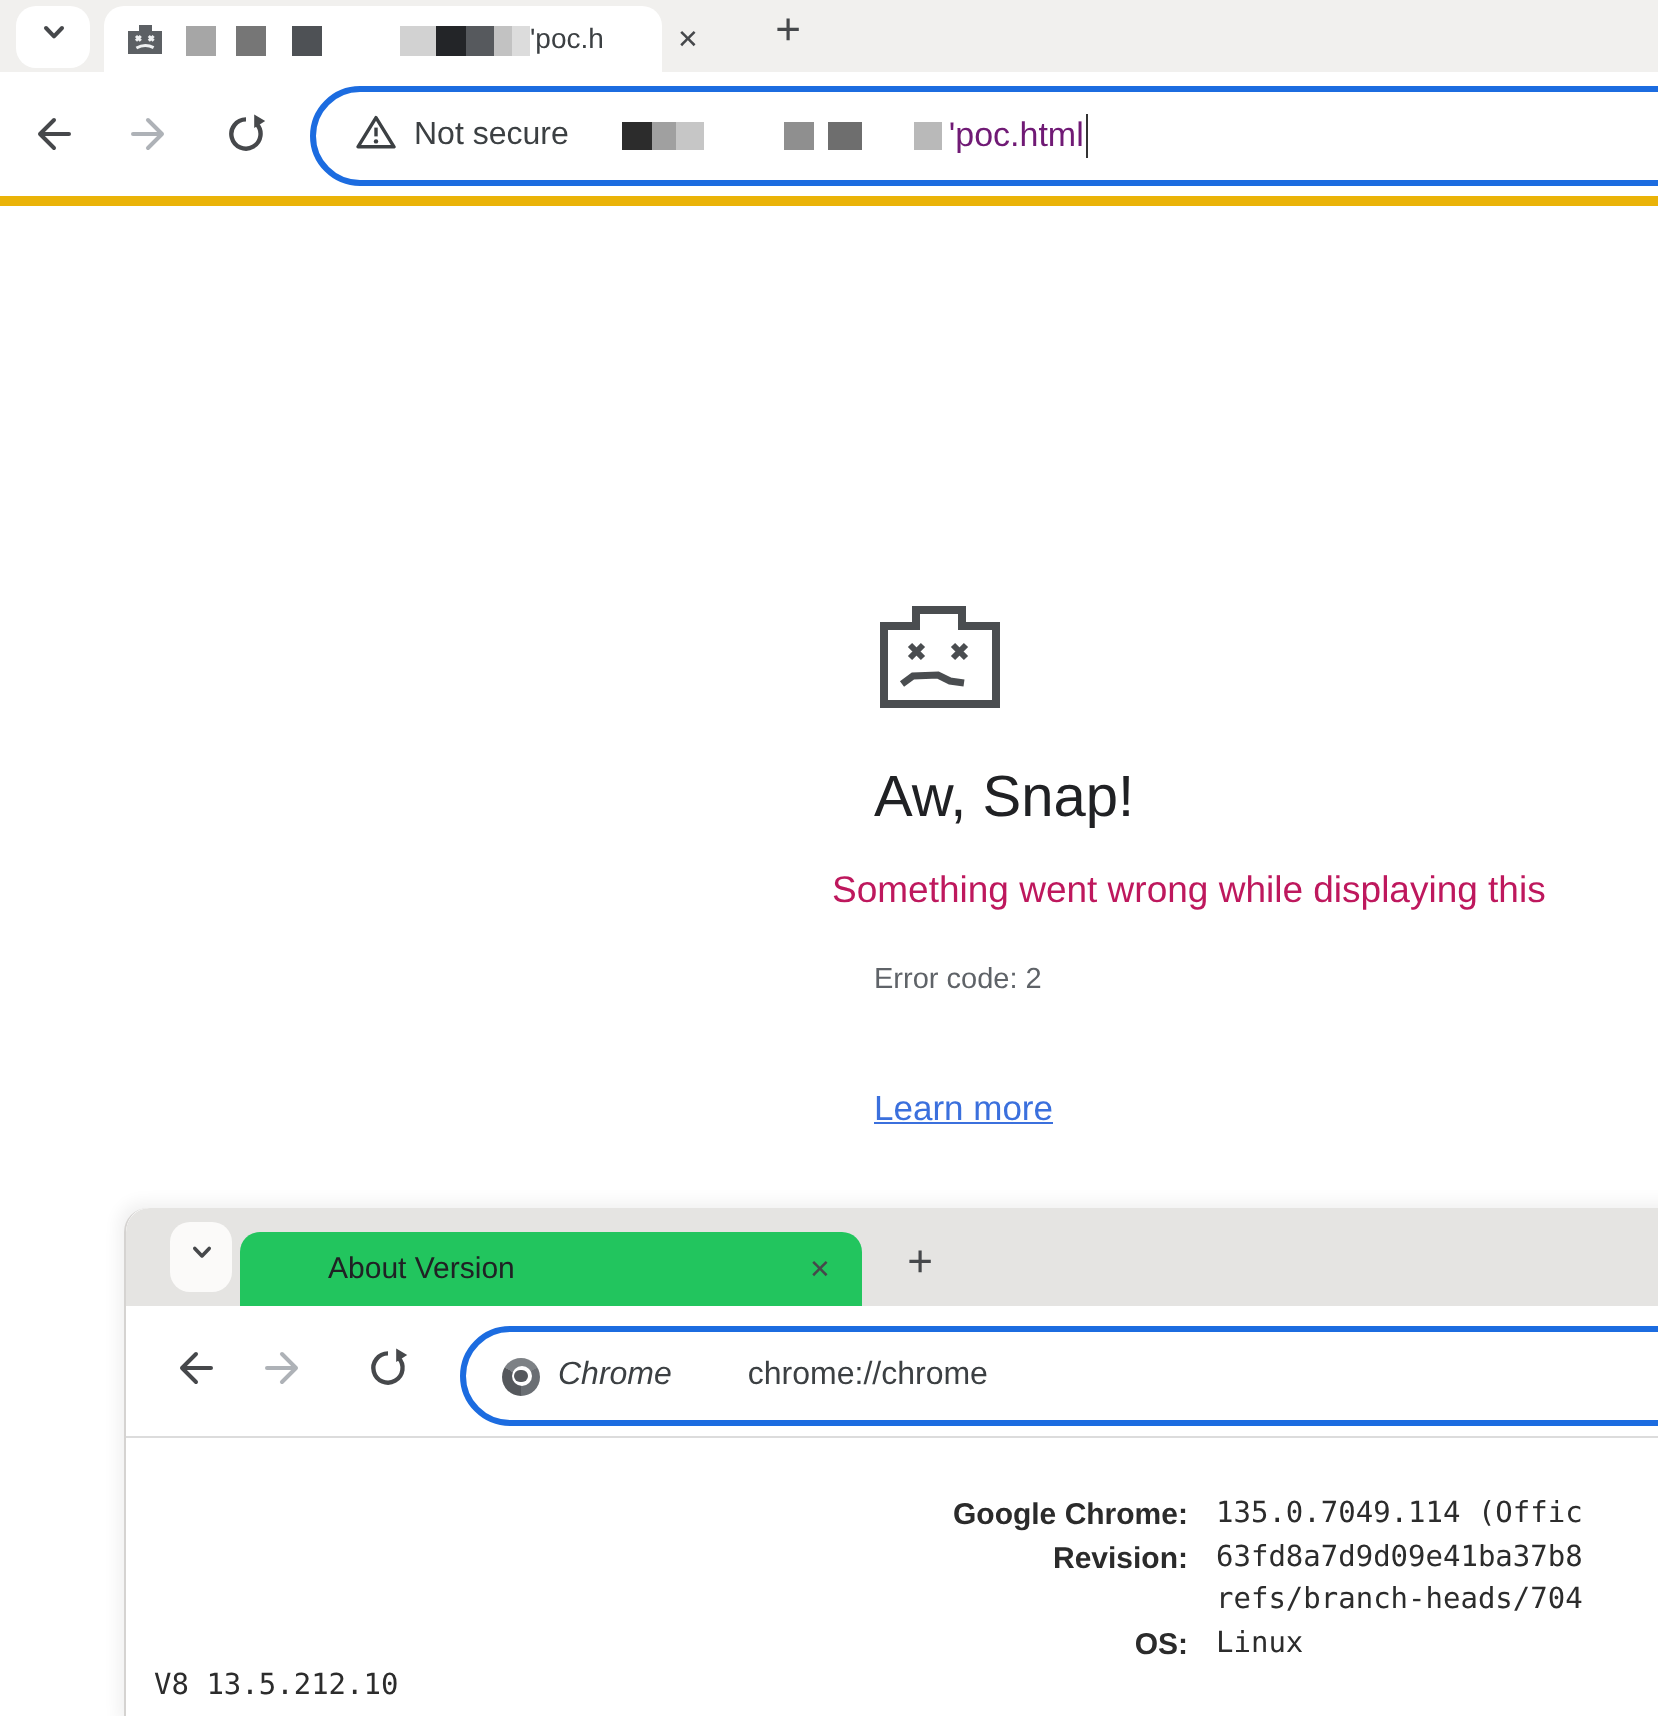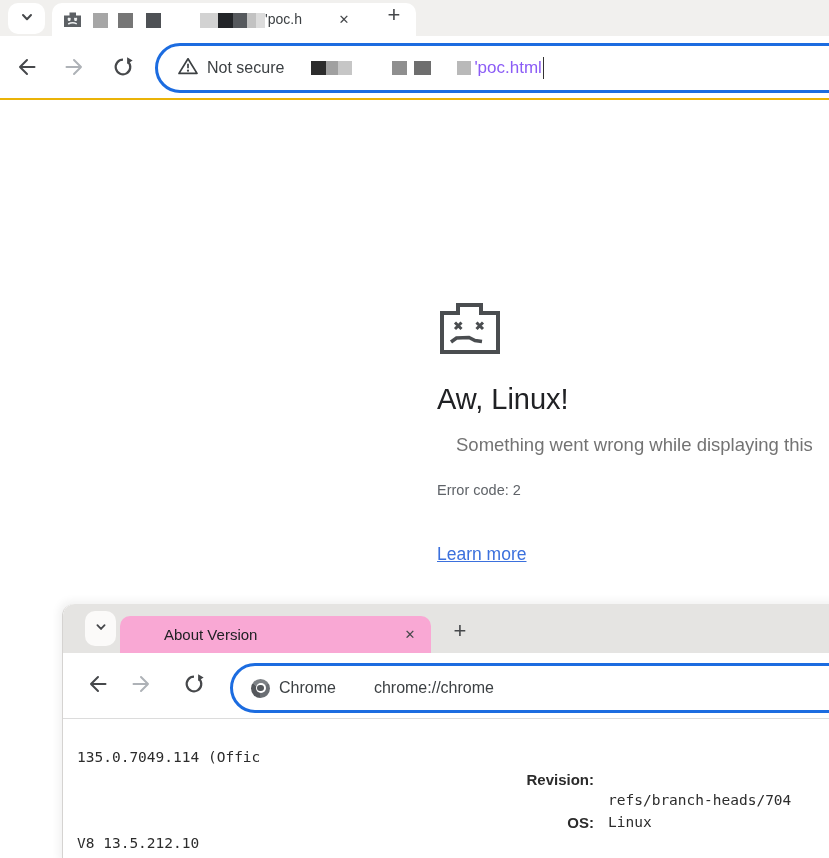--- a/index.html
+++ b/index.html
@@ -8,67 +8,67 @@
     background:#fff; font-family:"Liberation Sans", sans-serif;
     -webkit-font-smoothing:antialiased;
   }
   .abs { position:absolute; }
   .flexc { display:flex; align-items:center; }
   .center { display:flex; align-items:center; justify-content:center; }
 
   
   #tabstrip-top { left:0; top:0; width:829px; height:36px; background:#f1f0ee; }
   #tabsearch-top { left:8px; top:3px; width:37px; height:31px; background:#fff; border-radius:10px; cursor:pointer; }
-  #tab-top { left:52px; top:3px; width:364px; height:33px; background:#fff; border-radius:10px 10px 0 0; }
+  #tab-top { left:52px; top:3px; width:279px; height:33px; background:#fff; border-radius:10px 10px 0 0; }
   #tab-top .favicon { left:11px; top:7px; width:19px; height:18px; }
   .redact-sq { position:absolute; top:10px; width:15px; height:15px; }
   #tt-sq1 { left:41px; background:#a6a6a6; }
   #tt-sq2 { left:66px; background:#767676; }
   #tt-sq3 { left:94px; background:#4e5155; }
   #tt-pix { left:148px; top:10px; height:15px; display:flex; }
   #tt-pix span { height:15px; display:block; }
   #tab-top-title {
     left:213px; top:8px; width:64px; font-size:14px; color:#3c4043; white-space:nowrap; overflow:hidden;
     -webkit-mask-image:linear-gradient(to right,#000 62%,transparent 95%);
     mask-image:linear-gradient(to right,#000 62%,transparent 95%);
   }
   .tab-close { width:20px; height:20px; font-size:13px; color:#46484b; border-radius:50%; cursor:pointer; }
   #tab-top-close { left:282px; top:6px; }
   .newtab { width:26px; height:26px; font-size:22px; font-weight:300; color:#46484b; cursor:pointer; }
   #newtab-top { left:381px; top:2px; }
-  #toolbar-top { left:0; top:36px; width:829px; height:62px; background:#fff; border-bottom:2px solid #eab308;text-decoration:underline; }
+  #toolbar-top { left:0; top:36px; width:829px; height:62px; background:#fff; border-bottom:5px solid #eab308;text-decoration:underline; }
   .navbtn { width:24px; height:24px; cursor:pointer; }
   #omnibox-top { left:155px; top:7px; width:700px; height:44px; background:#fff; border:3px solid #1c6ce0; border-radius:26px; box-sizing:content-box; padding-left:20px; }
   .security-label { margin-left:9px; font-size:16px; color:#3c4043; }
   .rblk { height:14px; display:inline-block; }
-  #omnibox-top .url-text { margin-left:3px; font-size:17px; color:#8b5cf6; white-space:nowrap; }
+  #omnibox-top .url-text { margin-left:3px; font-size:17px; color:#701a75; white-space:nowrap; }
   .caret { width:1.5px; height:22px; background:#333; margin-left:1px; }
 
   
   #snap-icon  { left:437px; top:296px; }
   #snap-title { left:437px; top:383px; font-size:29px; color:#202124; }
-  #snap-msg   { left:456px; top:434px; font-size:18.5px; color:#737373; white-space:nowrap; }
+  #snap-msg   { left:416px; top:434px; font-size:18.5px; color:#be185d; white-space:nowrap; }
   #snap-code  { left:437px; top:482px; font-size:14.5px; color:#5f6368; }
   #snap-learn { left:437px; top:544px; font-size:17.5px; color:#3b70dd; text-decoration:underline; cursor:pointer; }
 
   
   #win-bottom {
     left:62px; top:604px; width:780px; height:260px; background:#fff;
     border-left:1px solid #d5d3d1; border-top-left-radius:12px; overflow:hidden;
     box-shadow:-3px -3px 8px rgba(0,0,0,0.06);
   }
   #tabstrip-bottom { position:relative; height:49px; background:#e5e4e2; border-top-left-radius:12px; }
   #tabsearch-bottom { left:22px; top:7px; width:31px; height:35px; background:#fbfaf9; border-radius:10px; cursor:pointer; }
-  #tab-bottom { left:57px; top:12px; width:311px; height:37px; background:#f9a8d4; border-radius:10px 10px 0 0; }
+  #tab-bottom { left:57px; top:12px; width:311px; height:37px; background:#22c55e; border-radius:10px 10px 0 0; }
   #tab-bottom-title { left:44px; top:10px; font-size:15px; color:#202124; white-space:nowrap; }
   #tab-bottom-close { left:280px; top:8px; }
   #newtab-bottom { left:384px; top:14px; }
   #toolbar-bottom { position:relative; height:65px; background:#fff; border-bottom:1px solid #dcdcdc; }
   #omnibox-bottom { left:167px; top:10px; width:620px; height:44px; background:#fff; border:3px solid #1c6ce0; border-radius:26px; box-sizing:content-box; padding-left:18px; }
-  #omnibox-bottom .chip-label { margin-left:9px; font-size:16px; color:#3c4043; }
+  #omnibox-bottom .chip-label { margin-left:9px; font-size:16px; color:#3c4043;font-style:italic; }
   #omnibox-bottom .url-text { margin-left:38px; font-size:16px; color:#3c4043; }
 
   .chrome-logo { position:relative; width:20px; height:20px; border-radius:50%;
     background:conic-gradient(from 60deg,#fbbf12 0 120deg,#30a452 0 240deg,#e8453c 0 360deg); }
   .chrome-logo::before { content:""; position:absolute; inset:4.5px; background:#fff; border-radius:50%; }
   .chrome-logo::after  { content:""; position:absolute; inset:6.2px; background:#1a73e8; border-radius:50%; }
   .chrome-logo.gray { width:19px; height:19px;
     background:conic-gradient(from 60deg,#6a6e73 0 120deg,#55585c 0 240deg,#7d8185 0 360deg); }
   .chrome-logo.gray::after { background:#55585c; }
 
@@ -176,21 +176,21 @@
     <div class="abs" id="snap-icon">
       <svg width="66" height="60" viewBox="0 0 66 60">
         <path d="M5,56 V17 H21 V9 H44 V17 H61 V56 Z" fill="#fff" stroke="#4a4d50" stroke-width="4" stroke-linejoin="miter"></path>
         <g stroke="#4a4d50" stroke-width="3">
           <path d="M18,26.5 l6.5,6.5 M24.5,26.5 L18,33"></path>
           <path d="M39.5,26.5 l6.5,6.5 M46,26.5 L39.5,33"></path>
         </g>
         <path d="M14,46 L19.5,42 L32,41.5 L38,44.5 L45,45.5" fill="none" stroke="#4a4d50" stroke-width="3.5"></path>
       </svg>
     </div>
-    <div class="abs" id="snap-title">Aw, Linux!</div>
+    <div class="abs" id="snap-title">Aw, Snap!</div>
     <div class="abs" id="snap-msg">Something went wrong while displaying this</div>
     <div class="abs" id="snap-code">Error code: 2</div>
     <a class="abs" id="snap-learn">Learn more</a>
   </div>
 
   <div id="win-bottom" class="abs">
 
     <div id="tabstrip-bottom">
       <div id="tabsearch-bottom" class="abs center">
         <span>
@@ -235,24 +235,26 @@
 
       <div id="omnibox-bottom" class="abs flexc">
         <span class="chrome-logo gray"></span>
         <span class="chip-label">Chrome</span>
         <span class="url-text">chrome://chrome</span>
       </div>
     </div>
 
     <div id="version-content">
       <div class="vrow">
+        <span class="vlabel">Google Chrome:</span>
         <span class="vvalue">135.0.7049.114 (Offic</span>
       </div>
       <div class="vrow">
         <span class="vlabel">Revision:</span>
+        <span class="vvalue">63fd8a7d9d09e41ba37b8</span>
       </div>
       <div class="vrow">
         <span class="vlabel"></span>
         <span class="vvalue">refs/branch-heads/704</span>
       </div>
       <div class="vrow">
         <span class="vlabel">OS:</span>
         <span class="vvalue">Linux</span>
       </div>
       <div class="vrow">

